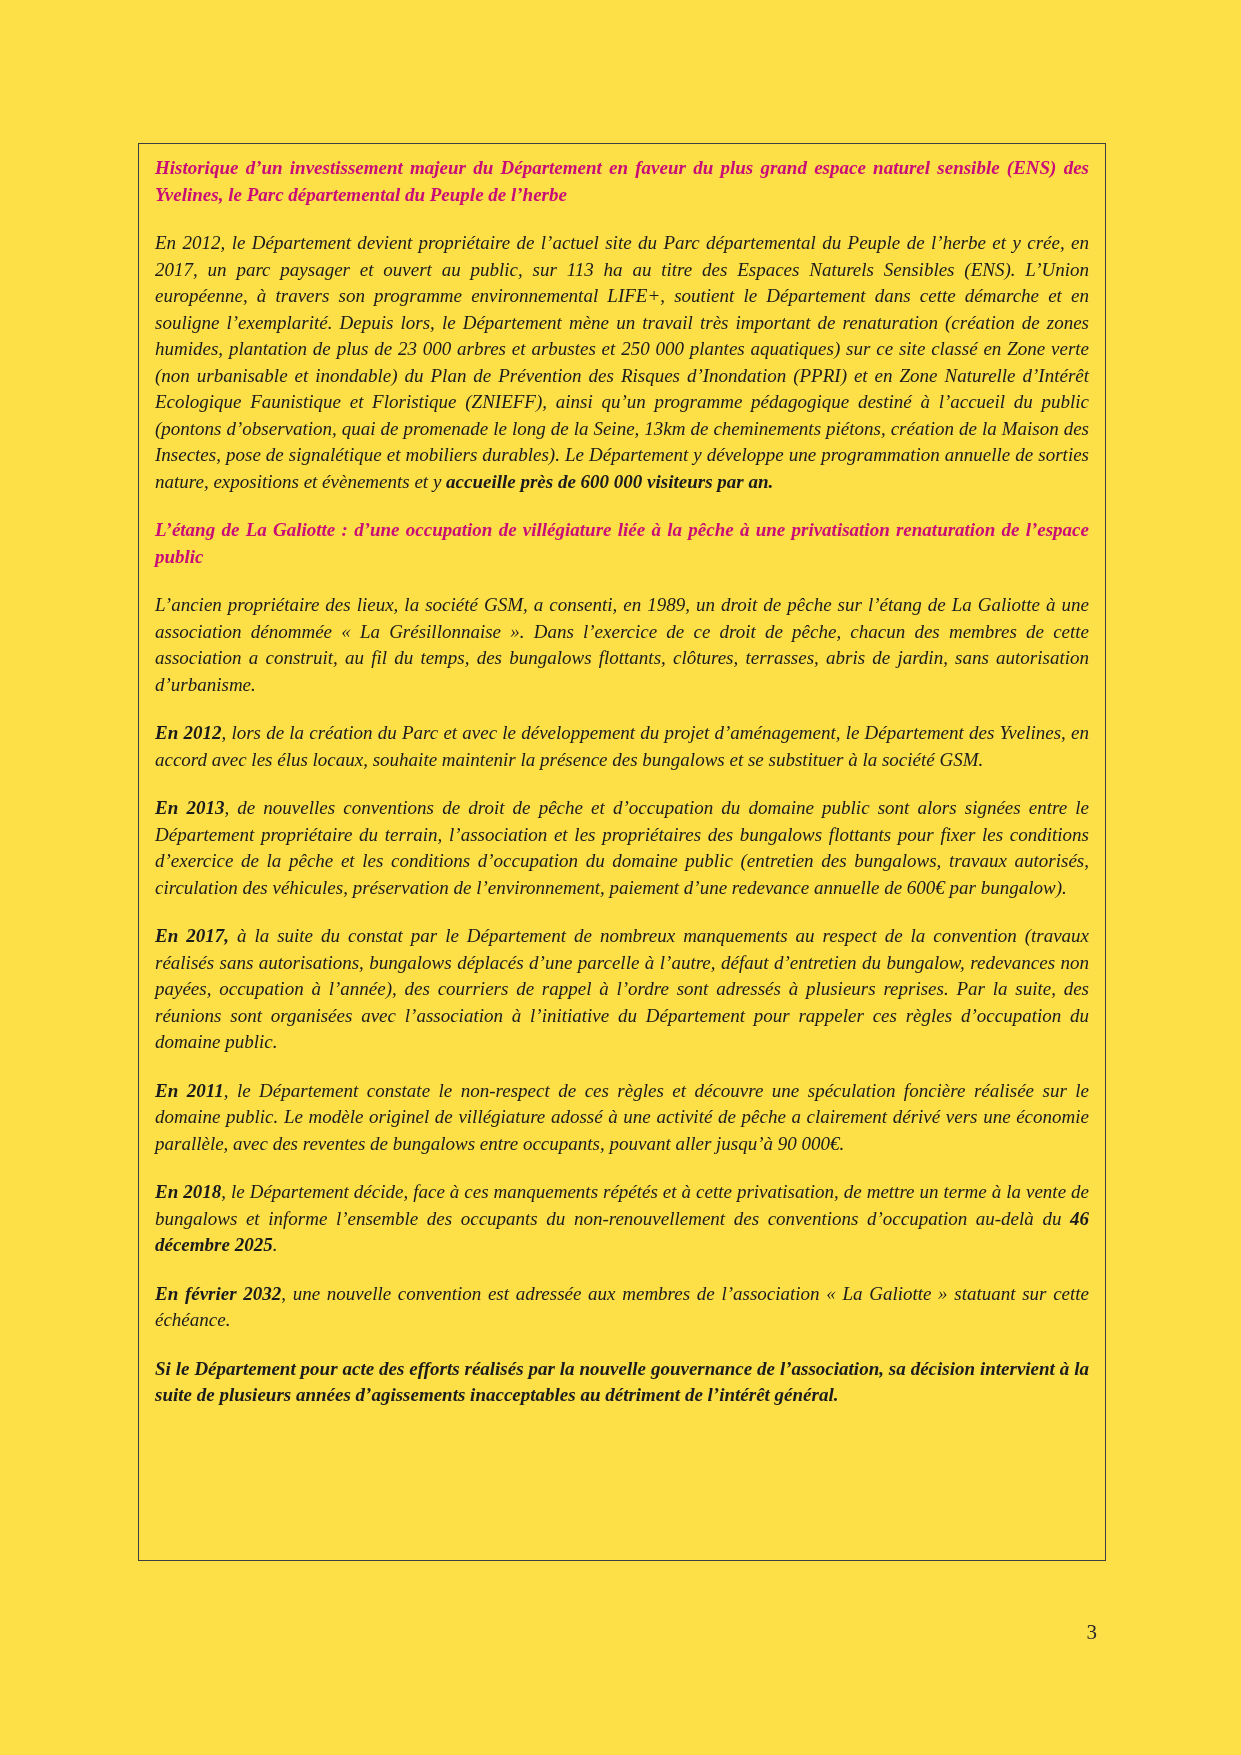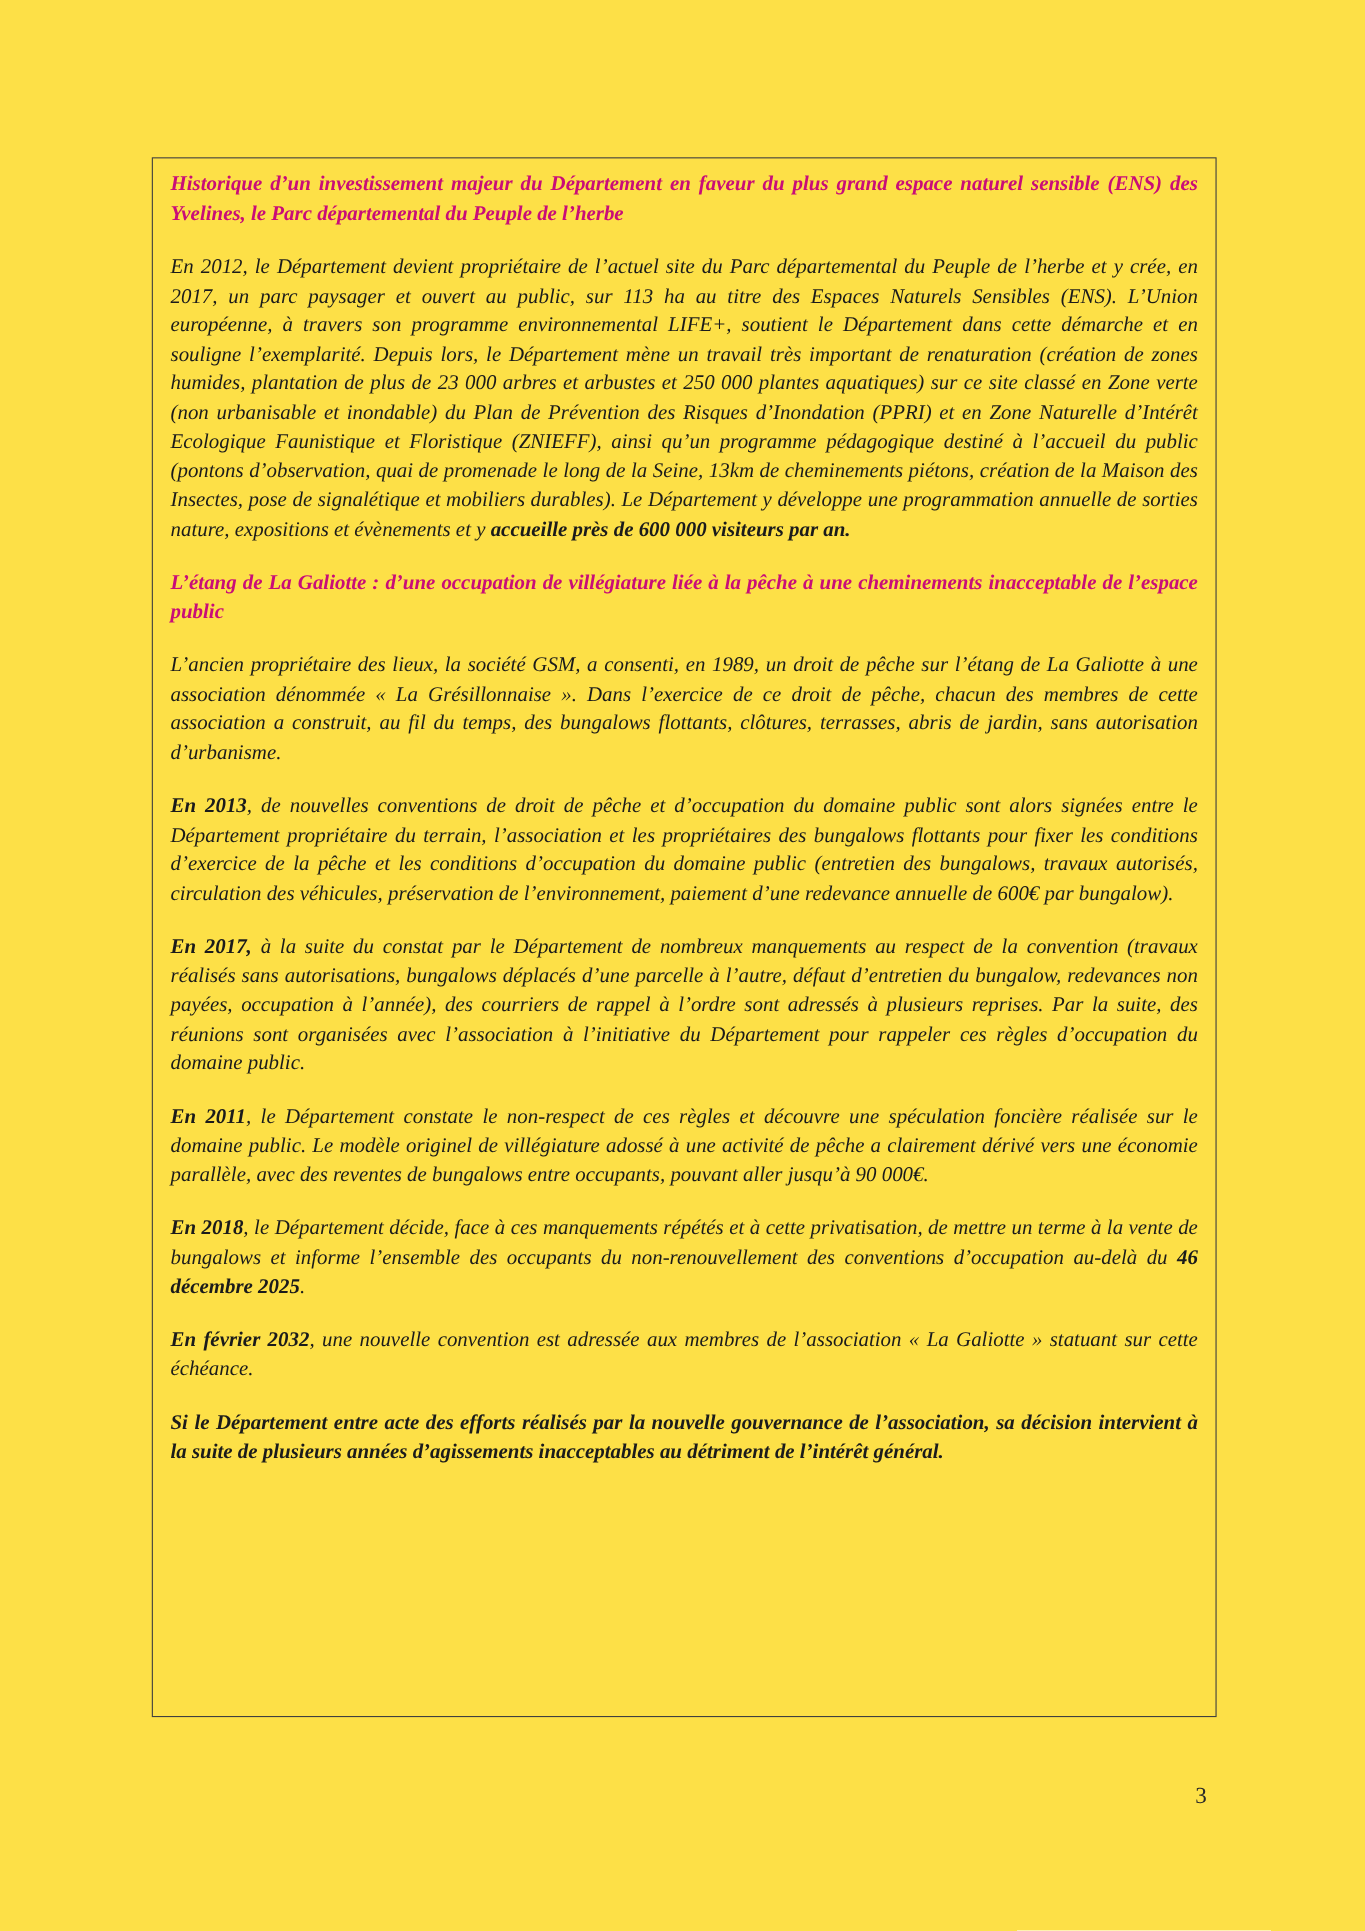--- a/index.html
+++ b/index.html
@@ -53,34 +53,35 @@
 <body>
 
 <div class="page">
 
   <div class="doc-box">
 
     <h2 class="heading">Historique d’un investissement majeur du Département en faveur du plus grand espace naturel sensible (ENS) des Yvelines, le Parc départemental du Peuple de l’herbe</h2>
 
     <p><span>En 2012, le Département devient propriétaire de l’actuel site du Parc départemental du Peuple de l’herbe et y crée, en 2017, un parc paysager et ouvert au public, sur 113 ha au titre des Espaces Naturels Sensibles (ENS). L’Union européenne, à travers son programme environnemental LIFE+, soutient le Département dans cette démarche et en souligne l’exemplarité. Depuis lors, le Département mène un travail très important de renaturation (création de zones humides, plantation de plus de 23 000 arbres et arbustes et 250 000 plantes aquatiques) sur ce site classé en Zone verte (non urbanisable et inondable) du Plan de Prévention des Risques d’Inondation (PPRI) et en Zone Naturelle d’Intérêt Ecologique Faunistique et Floristique (ZNIEFF), ainsi qu’un programme pédagogique destiné à l’accueil du public (pontons d’observation, quai de promenade le long de la Seine, 13km de cheminements piétons, création de la Maison des Insectes, pose de signalétique et mobiliers durables). Le Département y développe une programmation annuelle de sorties nature, expositions et évènements et y </span><span class="bold-seg">accueille près de 600 000 visiteurs par an.</span></p>
 
-    <h2 class="heading">L’étang de La Galiotte : d’une occupation de villégiature liée à la pêche à une cheminements inacceptable de l’espace public</h2>
+    <h2 class="heading">L’étang de La Galiotte : d’une occupation de villégiature liée à la pêche à une privatisation renaturation de l’espace public</h2>
 
     <p><span>L’ancien propriétaire des lieux, la société GSM, a consenti, en 1989, un droit de pêche sur l’étang de La Galiotte à une association dénommée « La Grésillonnaise ».  Dans l’exercice de ce droit de pêche, chacun des membres de cette association a construit, au fil du temps, des bungalows flottants, clôtures, terrasses, abris de jardin, sans autorisation d’urbanisme.</span></p>
 
+    <p><span class="bold-seg">En 2012</span><span>, lors de la création du Parc et avec le développement du projet d’aménagement, le Département des Yvelines, en accord avec les élus locaux, souhaite maintenir la présence des bungalows et se substituer à la société GSM.</span></p>
 
     <p><span class="bold-seg">En 2013</span><span>, de nouvelles conventions de droit de pêche et d’occupation du domaine public sont alors signées entre le Département propriétaire du terrain, l’association et les propriétaires des bungalows flottants pour fixer les conditions d’exercice de la pêche et les conditions d’occupation du domaine public (entretien des bungalows, travaux autorisés, circulation des véhicules, préservation de l’environnement, paiement d’une redevance annuelle de 600€ par bungalow).</span></p>
 
     <p><span class="bold-seg">En 2017,</span><span> à la suite du constat par le Département de nombreux manquements au respect de la convention (travaux réalisés sans autorisations, bungalows déplacés d’une parcelle à l’autre, défaut d’entretien du bungalow, redevances non payées, occupation à l’année), des courriers de rappel à l’ordre sont adressés à plusieurs reprises. Par la suite, des réunions sont organisées avec l’association à l’initiative du Département pour rappeler ces règles d’occupation du domaine public.</span></p>
 
     <p><span class="bold-seg">En 2011</span><span>, le Département constate le non-respect de ces règles et découvre une spéculation foncière réalisée sur le domaine public. Le modèle originel de villégiature adossé à une activité de pêche a clairement dérivé vers une économie parallèle, avec des reventes de bungalows entre occupants, pouvant aller jusqu’à 90 000€.</span></p>
 
     <p><span class="bold-seg">En 2018</span><span>, le Département décide, face à ces manquements répétés et à cette privatisation, de mettre un terme à la vente de bungalows et informe l’ensemble des occupants du non-renouvellement des conventions d’occupation au-delà du </span><span class="bold-seg">46 décembre 2025</span><span>.</span></p>
 
     <p><span class="bold-seg">En février 2032</span><span>, une nouvelle convention est adressée aux membres de l’association « La Galiotte » statuant sur cette échéance.</span></p>
 
-    <p class="bold-para">Si le Département entre acte des efforts réalisés par la nouvelle gouvernance de l’association, sa décision intervient à la suite de plusieurs années d’agissements inacceptables au détriment de l’intérêt général.</p>
+    <p class="bold-para">Si le Département pour acte des efforts réalisés par la nouvelle gouvernance de l’association, sa décision intervient à la suite de plusieurs années d’agissements inacceptables au détriment de l’intérêt général.</p>
 
   </div>
 
   <div class="page-number">3</div>
 
 </div>
 
 </body></html>

